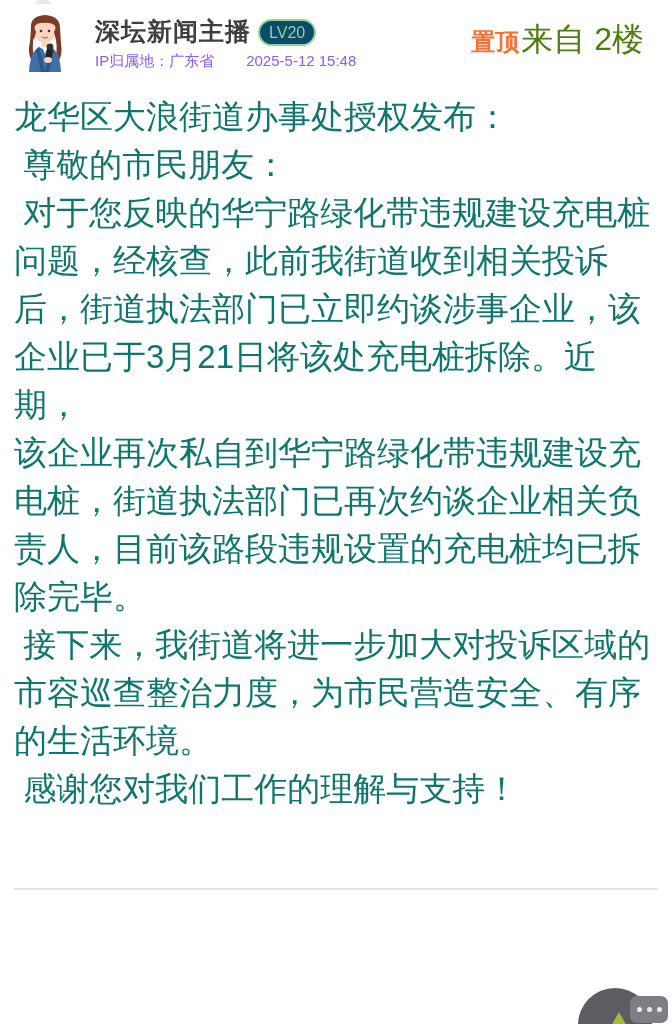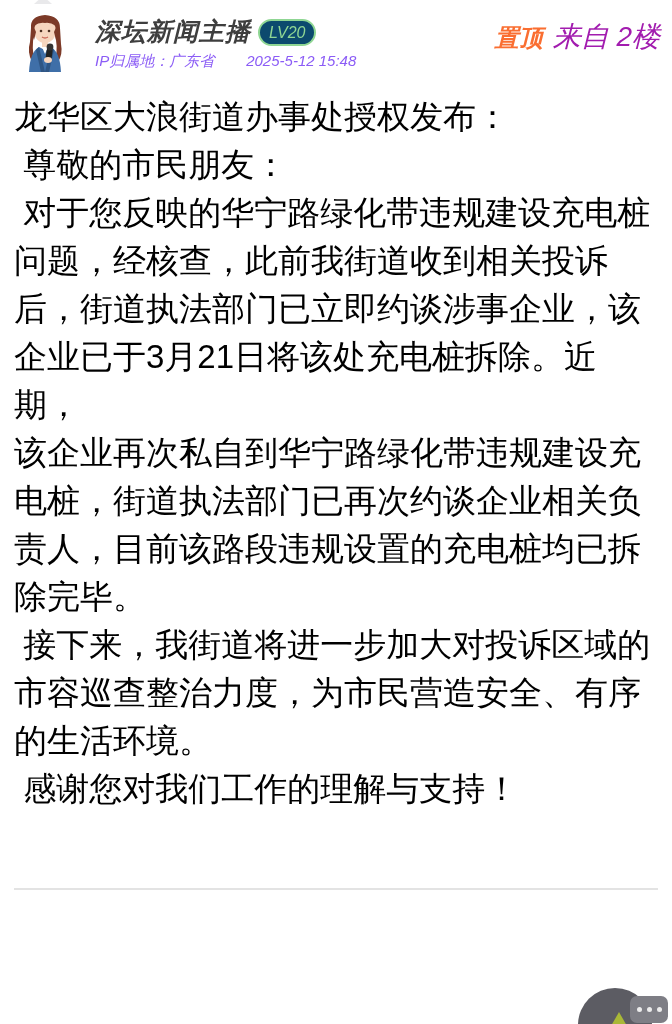--- a/index.html
+++ b/index.html
@@ -19,21 +19,21 @@
     position: absolute;
     left: 34px; top: -4px;
     width: 0; height: 0;
     border-left: 9px solid transparent;
     border-right: 9px solid transparent;
     border-bottom: 8px solid #e4e4e6;
     opacity: .8;
   }
 
   
-  .header { position: absolute; left: 0; top: 0; width: 100%; height: 92px; font-style: italic; }
+  .header { position: absolute; left: 0; top: 0; width: 100%; height: 92px; }
 
   .avatar {
     position: absolute;
     left: 17px; top: 10px;
     width: 56px; height: 62px;
     border-radius: 6px;
     overflow: hidden;
     background: #ffffff;
   }
   .avatar svg { display: block; }
@@ -55,51 +55,51 @@
     border: 2px solid #8fd693;
     border-radius: 14px;
     color: #8fd693;
     font-size: 16px;
     line-height: 23px;
     background: #0c4a6e;
   }
 
   .header-right {
     position: absolute;
-    right: 12px; top: 18px;
+    right: 28px; top: 18px;
     display: flex;
     align-items: baseline;
-    gap: 10px;
+    gap: 2px;
     white-space: nowrap;
   }
   .pinned-tag {
     color: #fa6e31;
     font-size: 24px;
     font-weight: bold;
   }
   .floor-label {
-    color: #a21caf;
-    font-size: 28px;
+    color: #4d7c0f;
+    font-size: 32px;
   }
 
   .meta-row {
     position: absolute;
     left: 95px; top: 52px;
     color: #8b5cf6;
     font-size: 15px;
     white-space: nowrap;
   }
   .meta-row .ts { margin-left: 32px; }
 
   
   .post-body {
     position: absolute;
     left: 14px; top: 93px;
     width: 644px;
-    color: #000000;
+    color: #0f766e;
     font-size: 33px;
     line-height: 48px;
     white-space: pre-wrap;
     word-break: break-all;
     letter-spacing: 0;
   }
 
   
   .divider {
     position: absolute;

